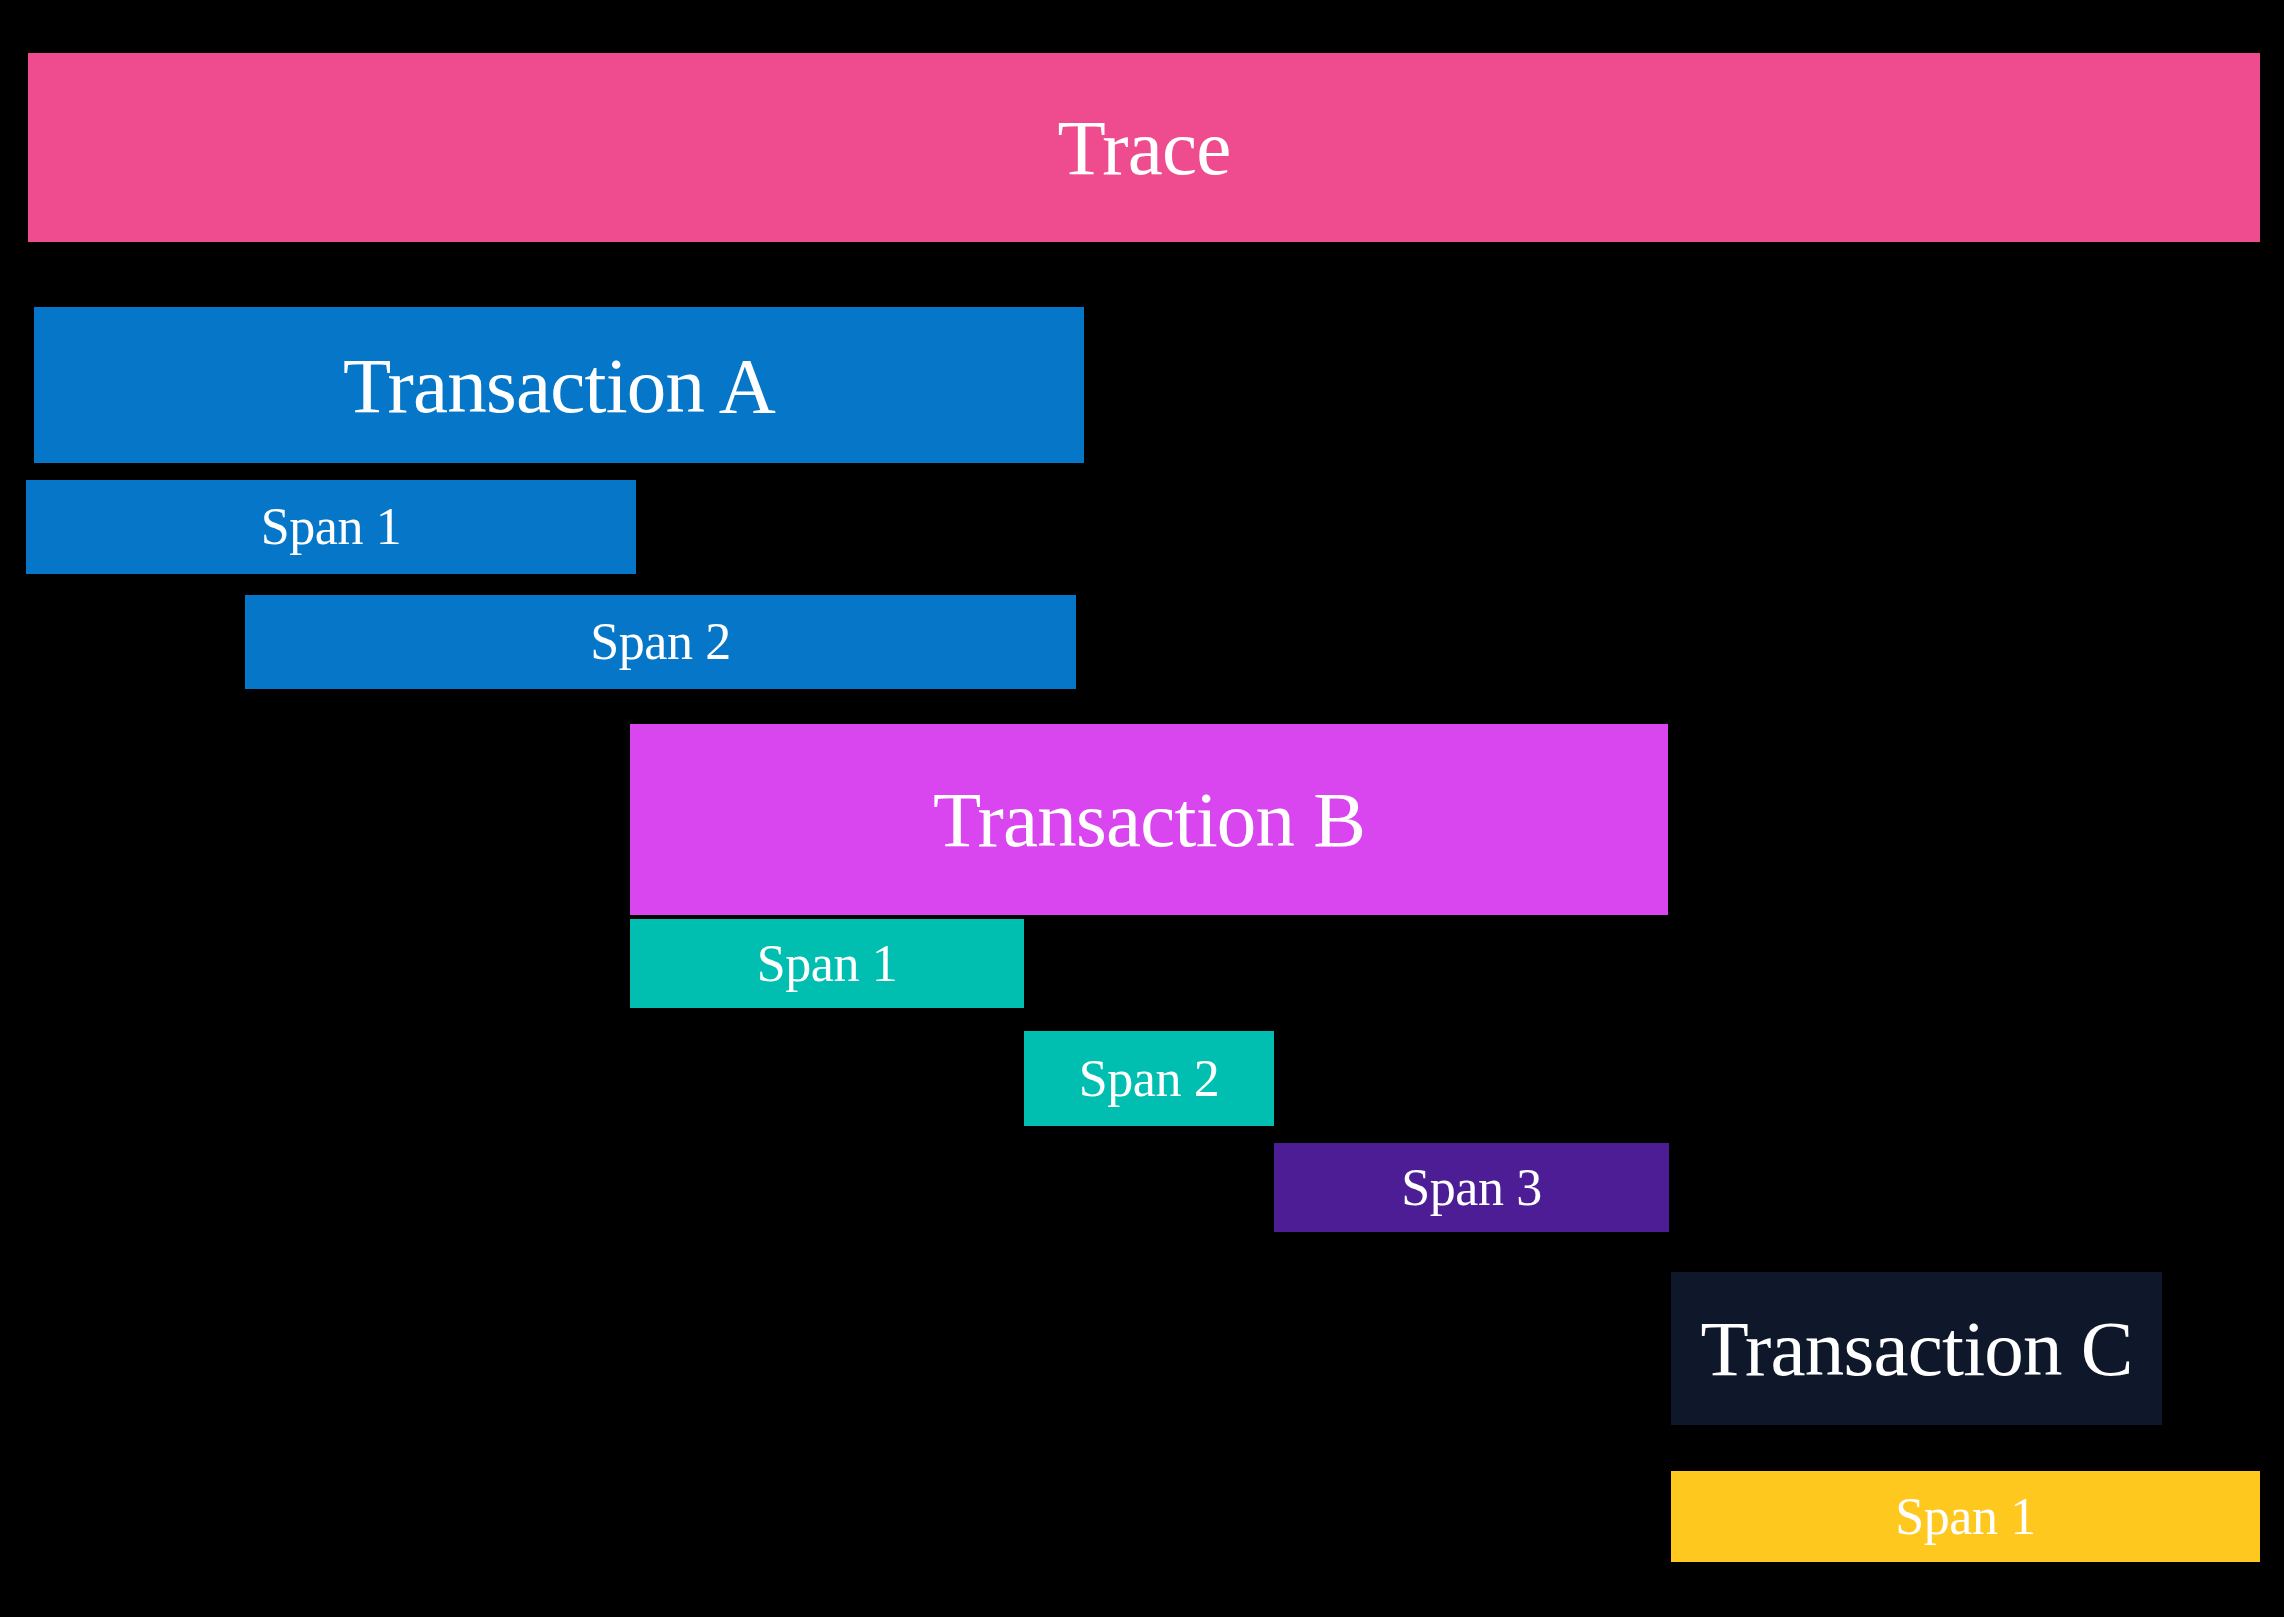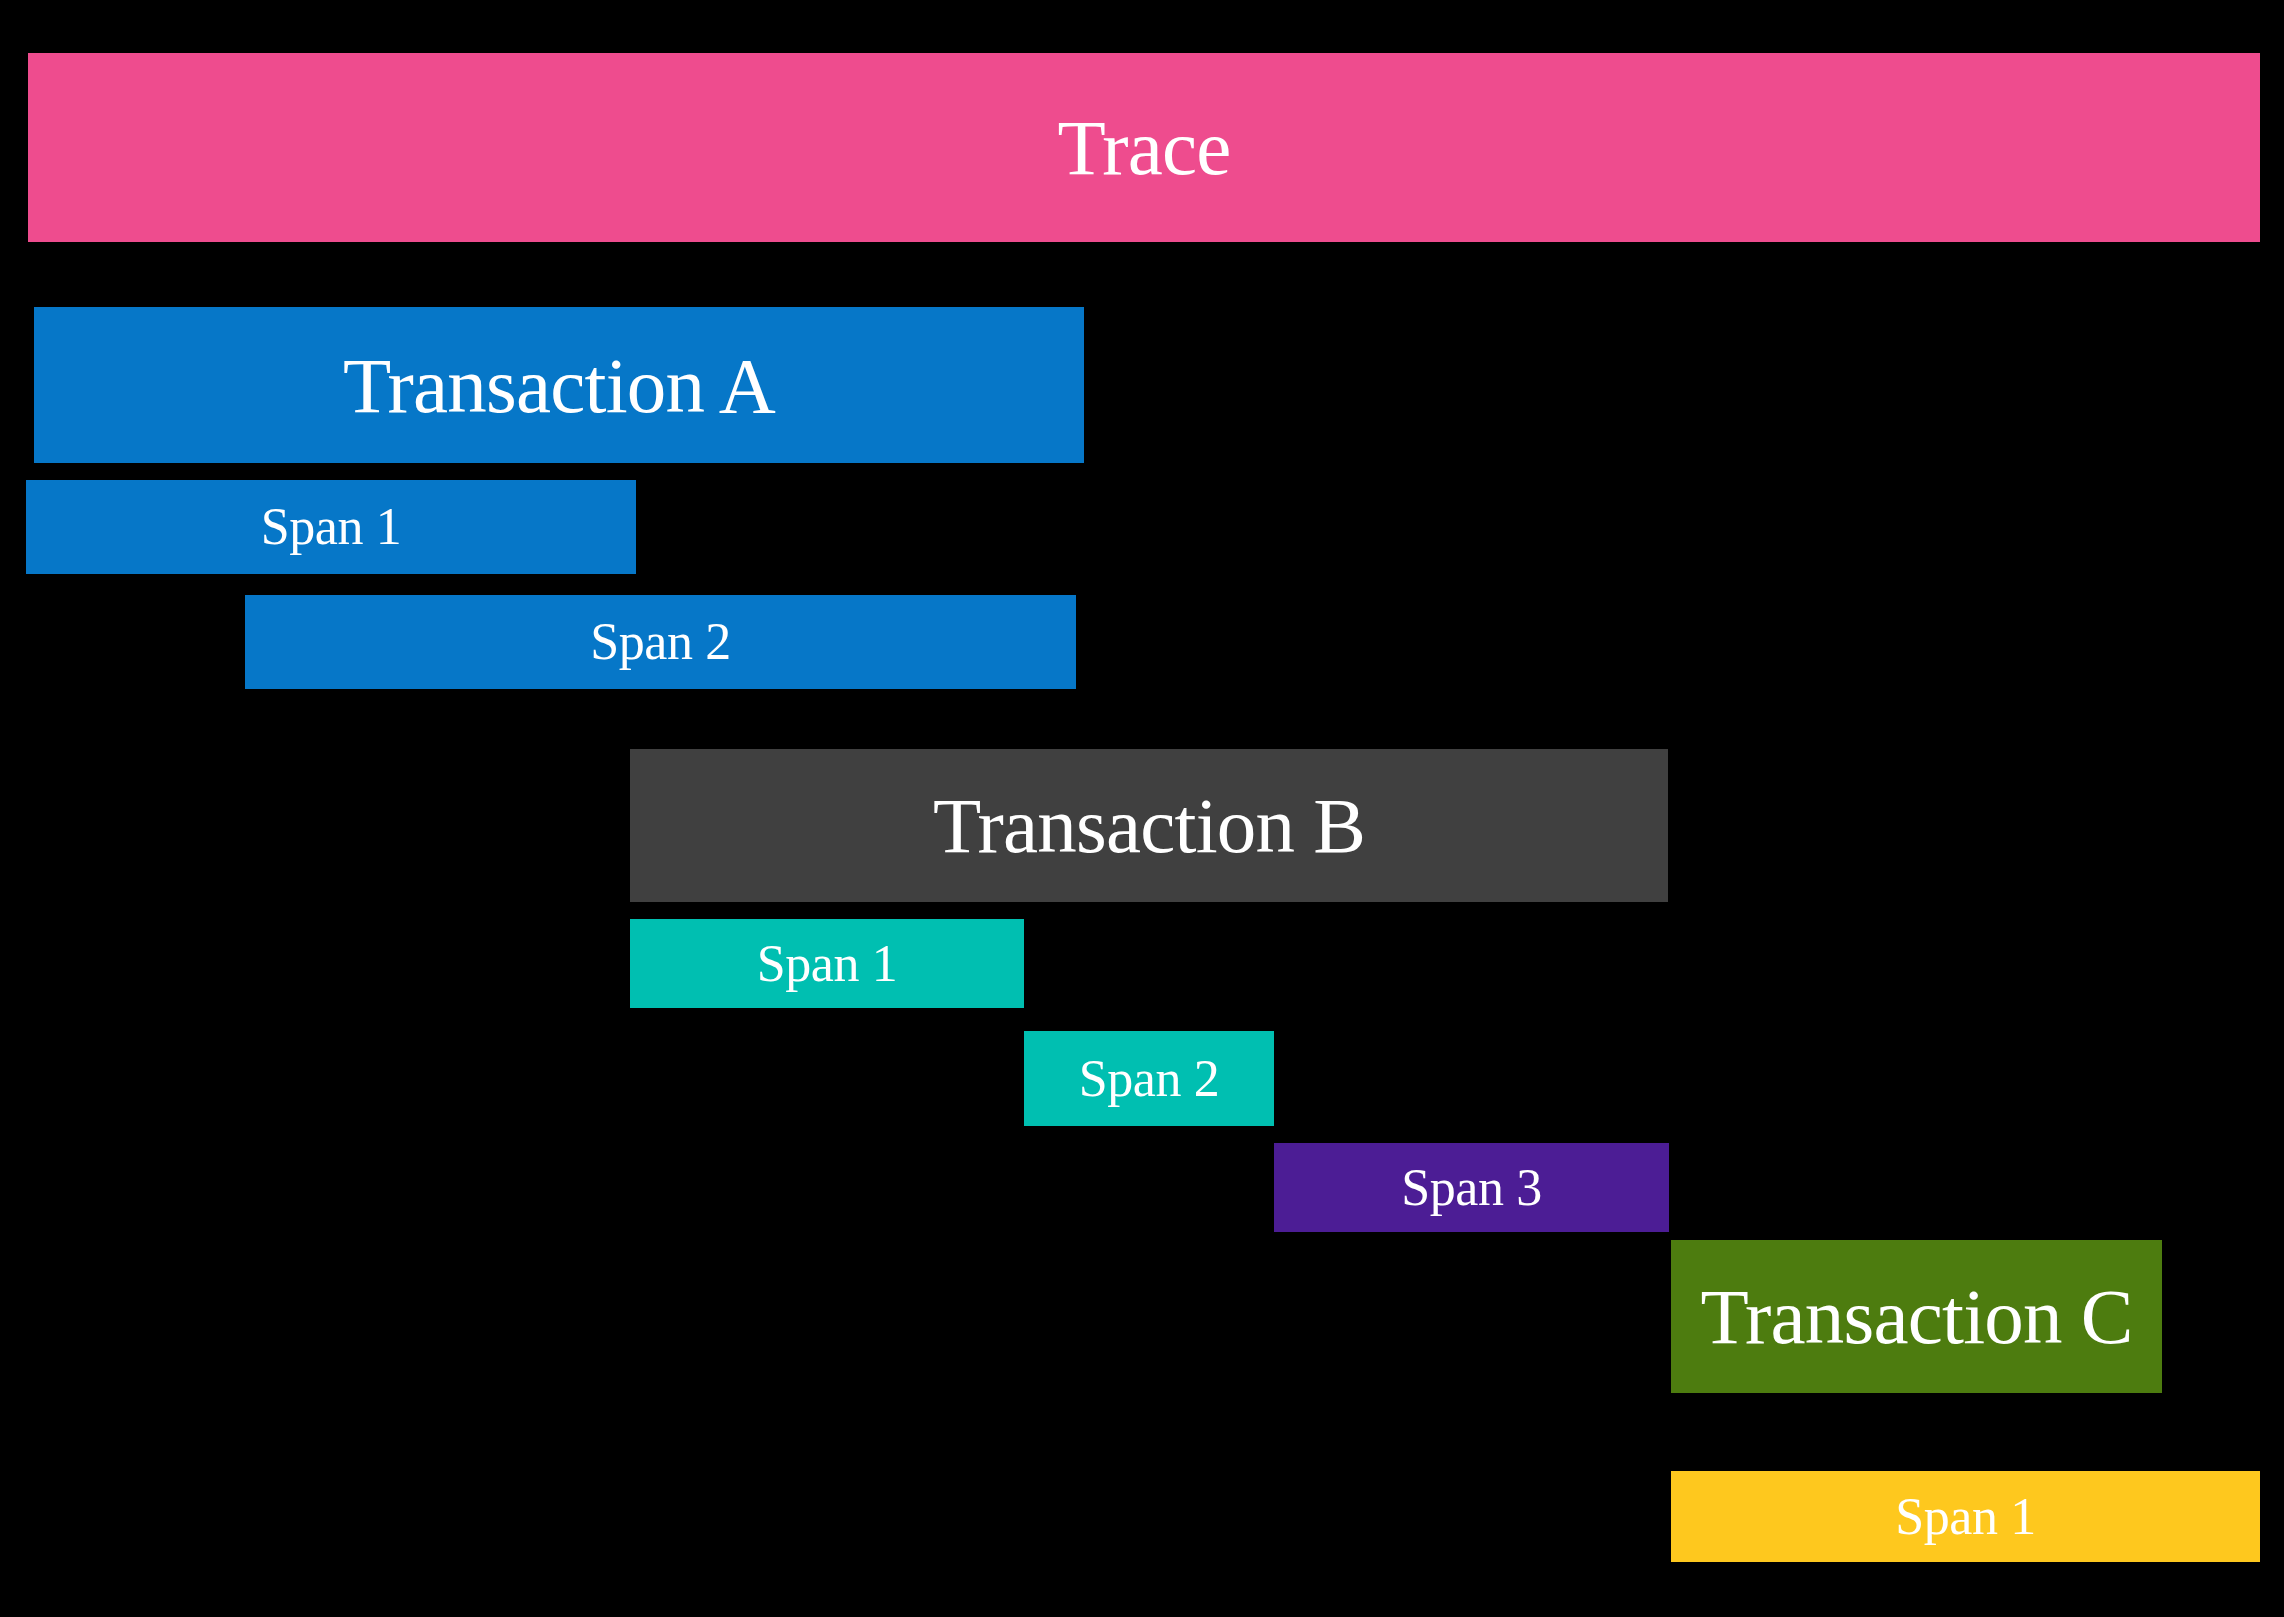--- a/index.html
+++ b/index.html
@@ -45,32 +45,32 @@
     </div>
     <div class="bar transaction" style="left: 34px; top: 307px; width: 1050px; height: 156px; background: rgb(6, 119, 200);">
       <span class="bar-label">Transaction A</span>
     </div>
     <div class="bar span" style="left: 26px; top: 480px; width: 610px; height: 94px; background: rgb(6, 119, 200);">
       <span class="bar-label">Span 1</span>
     </div>
     <div class="bar span" style="left: 245px; top: 595px; width: 831px; height: 94px; background: rgb(6, 119, 200);">
       <span class="bar-label">Span 2</span>
     </div>
-    <div class="bar transaction" style="left: 630px; top: 749px; width: 1038px; height: 153px; background: #404040;">
+    <div class="bar transaction" style="left: 630px; top: 724px; width: 1038px; height: 191px; background: #d946ef;">
       <span class="bar-label">Transaction B</span>
     </div>
     <div class="bar span" style="left: 630px; top: 919px; width: 394px; height: 89px; background: rgb(0, 191, 177);">
       <span class="bar-label">Span 1</span>
     </div>
     <div class="bar span" style="left: 1024px; top: 1031px; width: 250px; height: 95px; background: rgb(0, 191, 177);">
       <span class="bar-label">Span 2</span>
     </div>
     <div class="bar span" style="left: 1274px; top: 1143px; width: 395px; height: 89px; background: #4c1d95;">
       <span class="bar-label">Span 3</span>
     </div>
-    <div class="bar transaction" style="left: 1671px; top: 1240px; width: 491px; height: 153px; background: #4d7c0f;">
+    <div class="bar transaction" style="left: 1671px; top: 1272px; width: 491px; height: 153px; background: #0f172a;">
       <span class="bar-label">Transaction C</span>
     </div>
     <div class="bar span" style="left: 1671px; top: 1471px; width: 589px; height: 91px; background: rgb(254, 200, 30);">
       <span class="bar-label">Span 1</span>
     </div>
   </div>
 
 
 </body></html>

